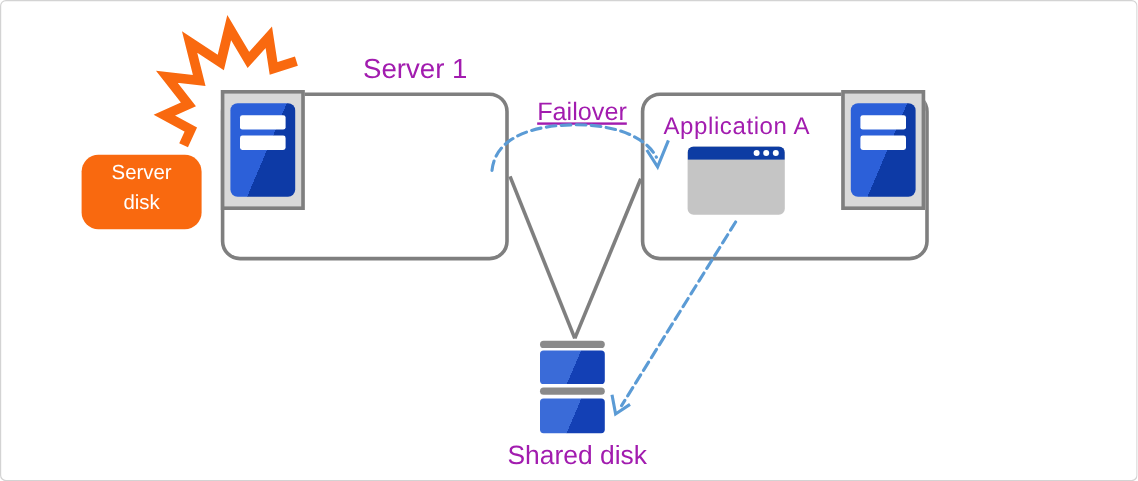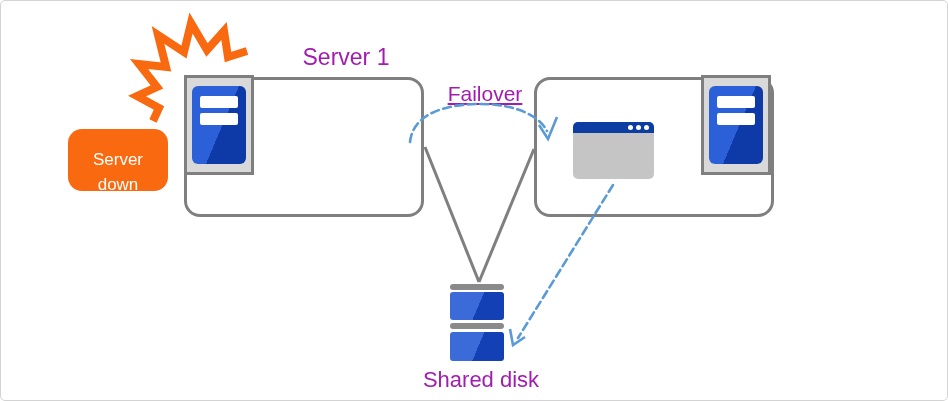--- a/index.html
+++ b/index.html
@@ -40,21 +40,21 @@
   #lbl-server1 { left:285px; top:43px; width:120px; font-size:23px; }
   #lbl-server2 { left:552px; top:43px; width:120px; font-size:23px; }
   #lbl-failover { left:424px; top:81px; width:120px; font-size:21px;text-decoration:underline; }
   #lbl-app      { left:545px; top:94px; width:136px; font-size:20px; letter-spacing:.5px; }
   #lbl-disk     { left:412px; top:366px; width:136px; font-size:22px; }
 
   
   #server-down-badge {
     position:absolute; left:67px; top:128px; width:100px; height:62px;
     background:#f9690f; border-radius:14px; color:#fff;
-    font-size:17px; line-height:25px; text-align:center; padding-top:18px; z-index:3;
+    font-size:17px; line-height:25px; text-align:center; padding-top:2px; z-index:3;
   }
 
   
   #app-window-icon {
     position:absolute; left:572px; top:121px; width:81px; height:57px;
     border-radius:5px; background:#c5c5c5; overflow:hidden; z-index:3;
   }
   .titlebar {
     height:11px; background:#0d3ca3;
     display:flex; justify-content:flex-end; align-items:center;
@@ -94,33 +94,34 @@
   </div>
 
   <div class="server-box" id="server2-box"></div>
   <div class="icon-panel" id="server2-icon-panel">
     <div class="tower">
       <div class="bar bar1"></div>
       <div class="bar bar2"></div>
     </div>
   </div>
 
+  <div class="lbl" id="lbl-app">Application A</div>
   <div id="app-window-icon">
     <div class="titlebar">
       <span class="win-dot"></span>
       <span class="win-dot"></span>
       <span class="win-dot"></span>
     </div>
   </div>
 
   <div class="lbl" id="lbl-failover">Failover</div>
 
   <div id="server-down-badge">
     <div>Server</div>
-    <div>down</div>
+    <div>disk</div>
   </div>
 
   <div id="disk-stack-icon">
     <div class="disk-cap c1"></div>
     <div class="disk-platter p1"></div>
     <div class="disk-cap c2"></div>
     <div class="disk-platter p2"></div>
   </div>
   <div class="lbl" id="lbl-disk">Shared disk</div>
 

